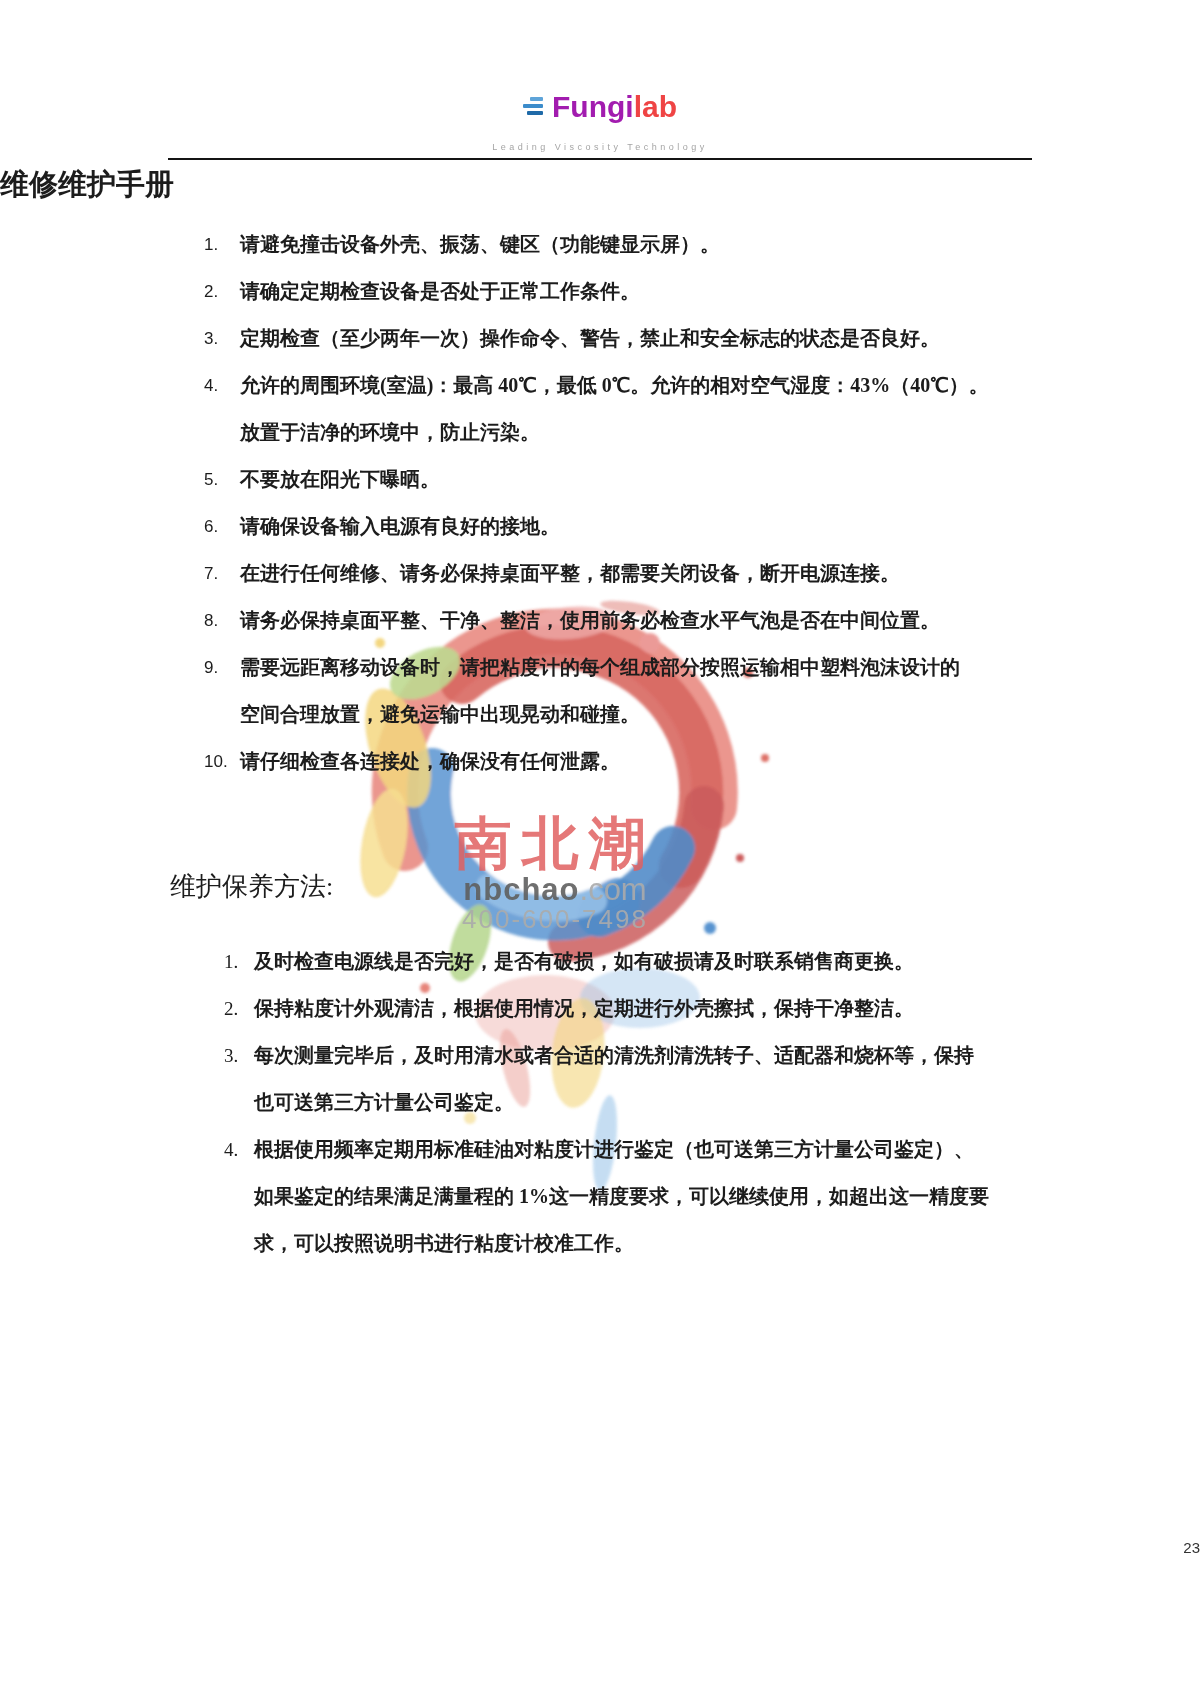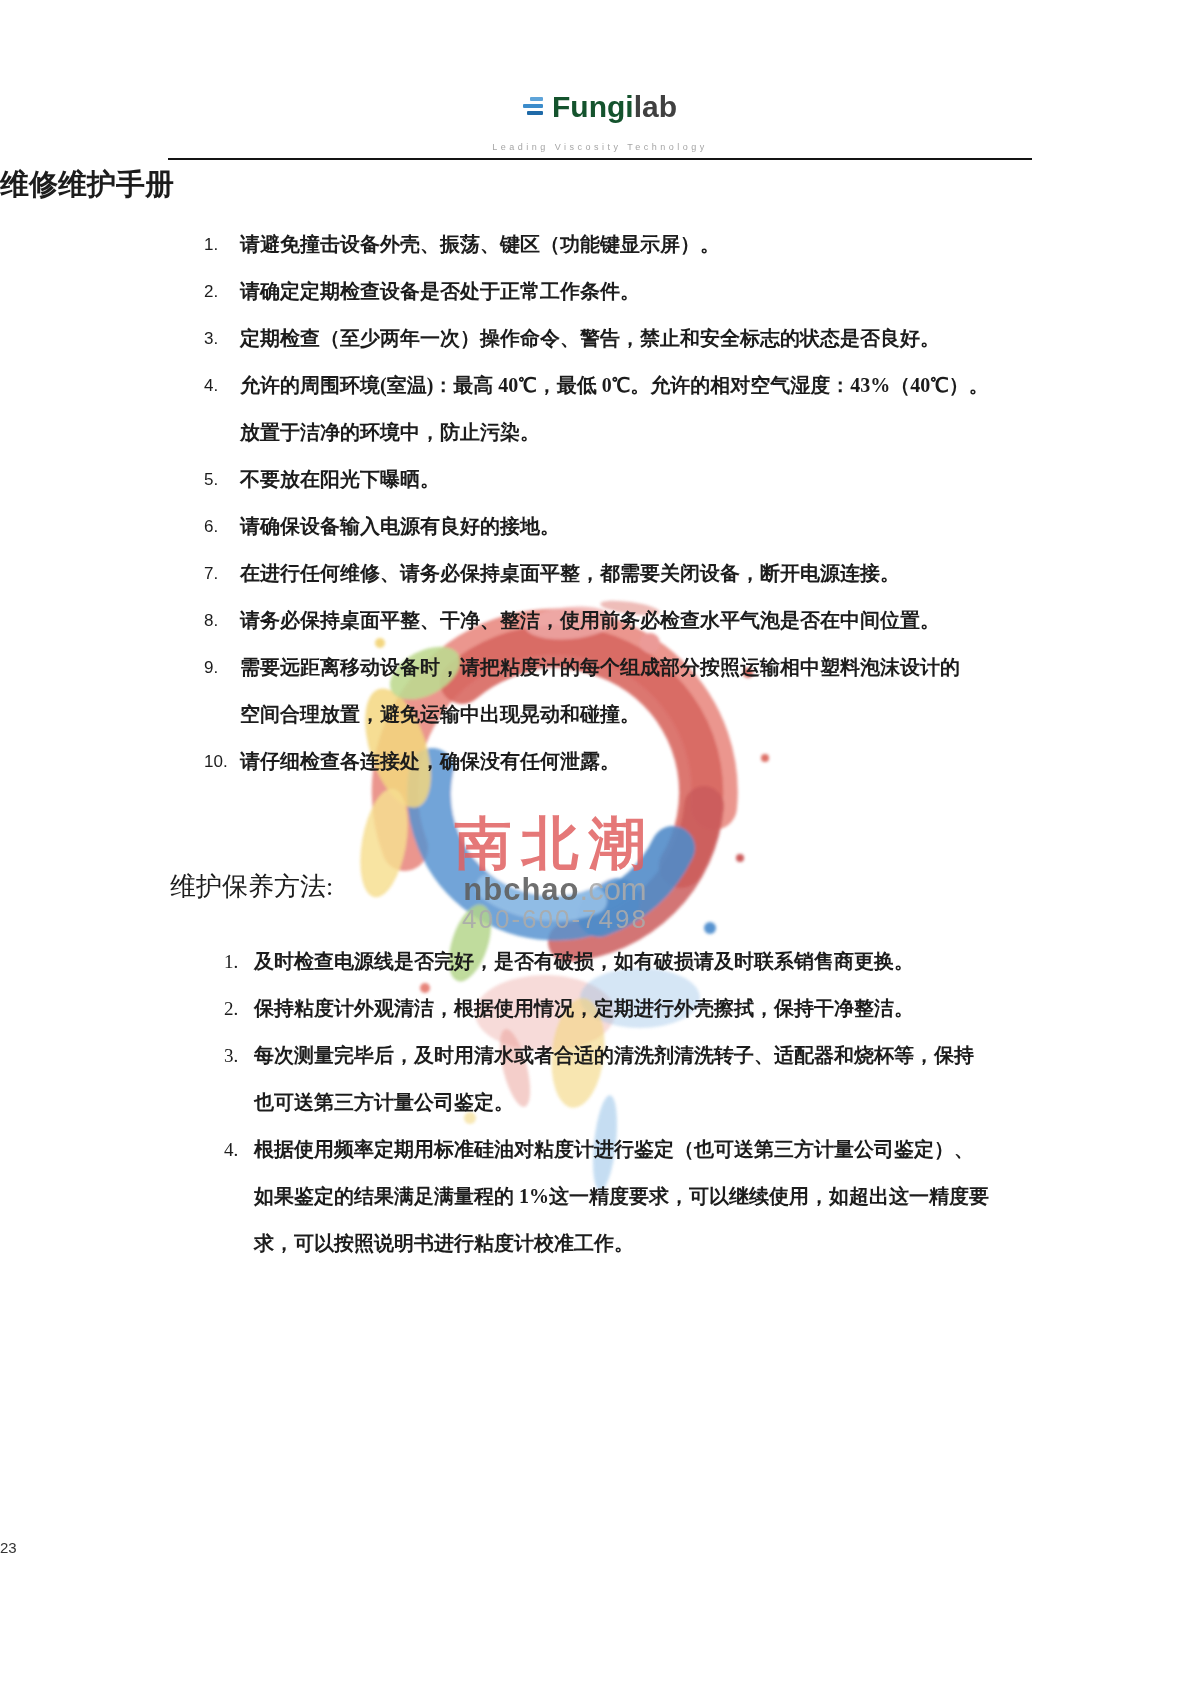--- a/index.html
+++ b/index.html
@@ -20,37 +20,37 @@
     font-family:"Liberation Sans",sans-serif;font-size:26px;color:#a2a2a2;letter-spacing:2px;opacity:.9;}
   
   .content{position:relative;z-index:1;}
   .logo-row{padding-top:90px;display:flex;justify-content:center;align-items:center;gap:9px;}
   .logo-bars{display:flex;flex-direction:column;gap:3px;align-items:flex-end;padding-bottom:3px;}
   .logo-bars i{display:block;height:4px;border-radius:1px;}
   .logo-bars i:nth-child(1){width:13px;background:#5ea4d9;}
   .logo-bars i:nth-child(2){width:20px;background:#3c8ccb;}
   .logo-bars i:nth-child(3){width:16px;background:#1f6aa8;}
   .logo-text{font-family:"Liberation Sans",sans-serif;font-weight:bold;font-size:30px;line-height:34px;}
-  .logo-fungi{color:#14532d;}
-  .logo-lab{color:#404040;}
+  .logo-fungi{color:#a21caf;}
+  .logo-lab{color:#ef4444;}
   .tagline{margin-top:18px;text-align:center;font-family:"Liberation Sans",sans-serif;
     font-size:9px;line-height:11px;letter-spacing:3.5px;color:#a5a5a5;}
   .rule{margin-top:5px;margin-left:168px;width:864px;height:2px;background:#141414;}
   .doc-title{margin-top:4px;text-align:left;font-size:29px;line-height:40px;font-weight:bold;}
   ol{list-style:none;margin:0;padding:0;}
   .row{display:flex;align-items:flex-start;}
   .num{line-height:47px;flex:0 0 auto;}
   .l1{margin-top:17px;}
   .l1 .num{margin-left:204px;width:36px;font-family:"Liberation Sans",sans-serif;font-size:17px;}
   .l2 .num{margin-left:224px;width:30px;font-size:19px;}
   .ltext{flex:1 1 auto;}
   .line{font-size:20px;line-height:47px;white-space:nowrap;font-weight:bold;}
   .sec-heading{margin-top:78px;margin-left:170px;font-size:26px;line-height:47px;}
   .l2{margin-top:28px;}
-  .page-num{margin-top:272px;text-align:left;font-family:"Liberation Sans",sans-serif;
+  .page-num{margin-top:272px;text-align:right;font-family:"Liberation Sans",sans-serif;
     font-size:15px;line-height:18px;color:#333;}
 </style>
 </head>
 <body>
 
 <div class="watermark">
   <svg width="470" height="600" viewBox="0 0 470 600">
     <defs>
         <filter id="soft" x="-20%" y="-20%" width="140%" height="140%">
           <feGaussianBlur stdDeviation="1.6"></feGaussianBlur>

